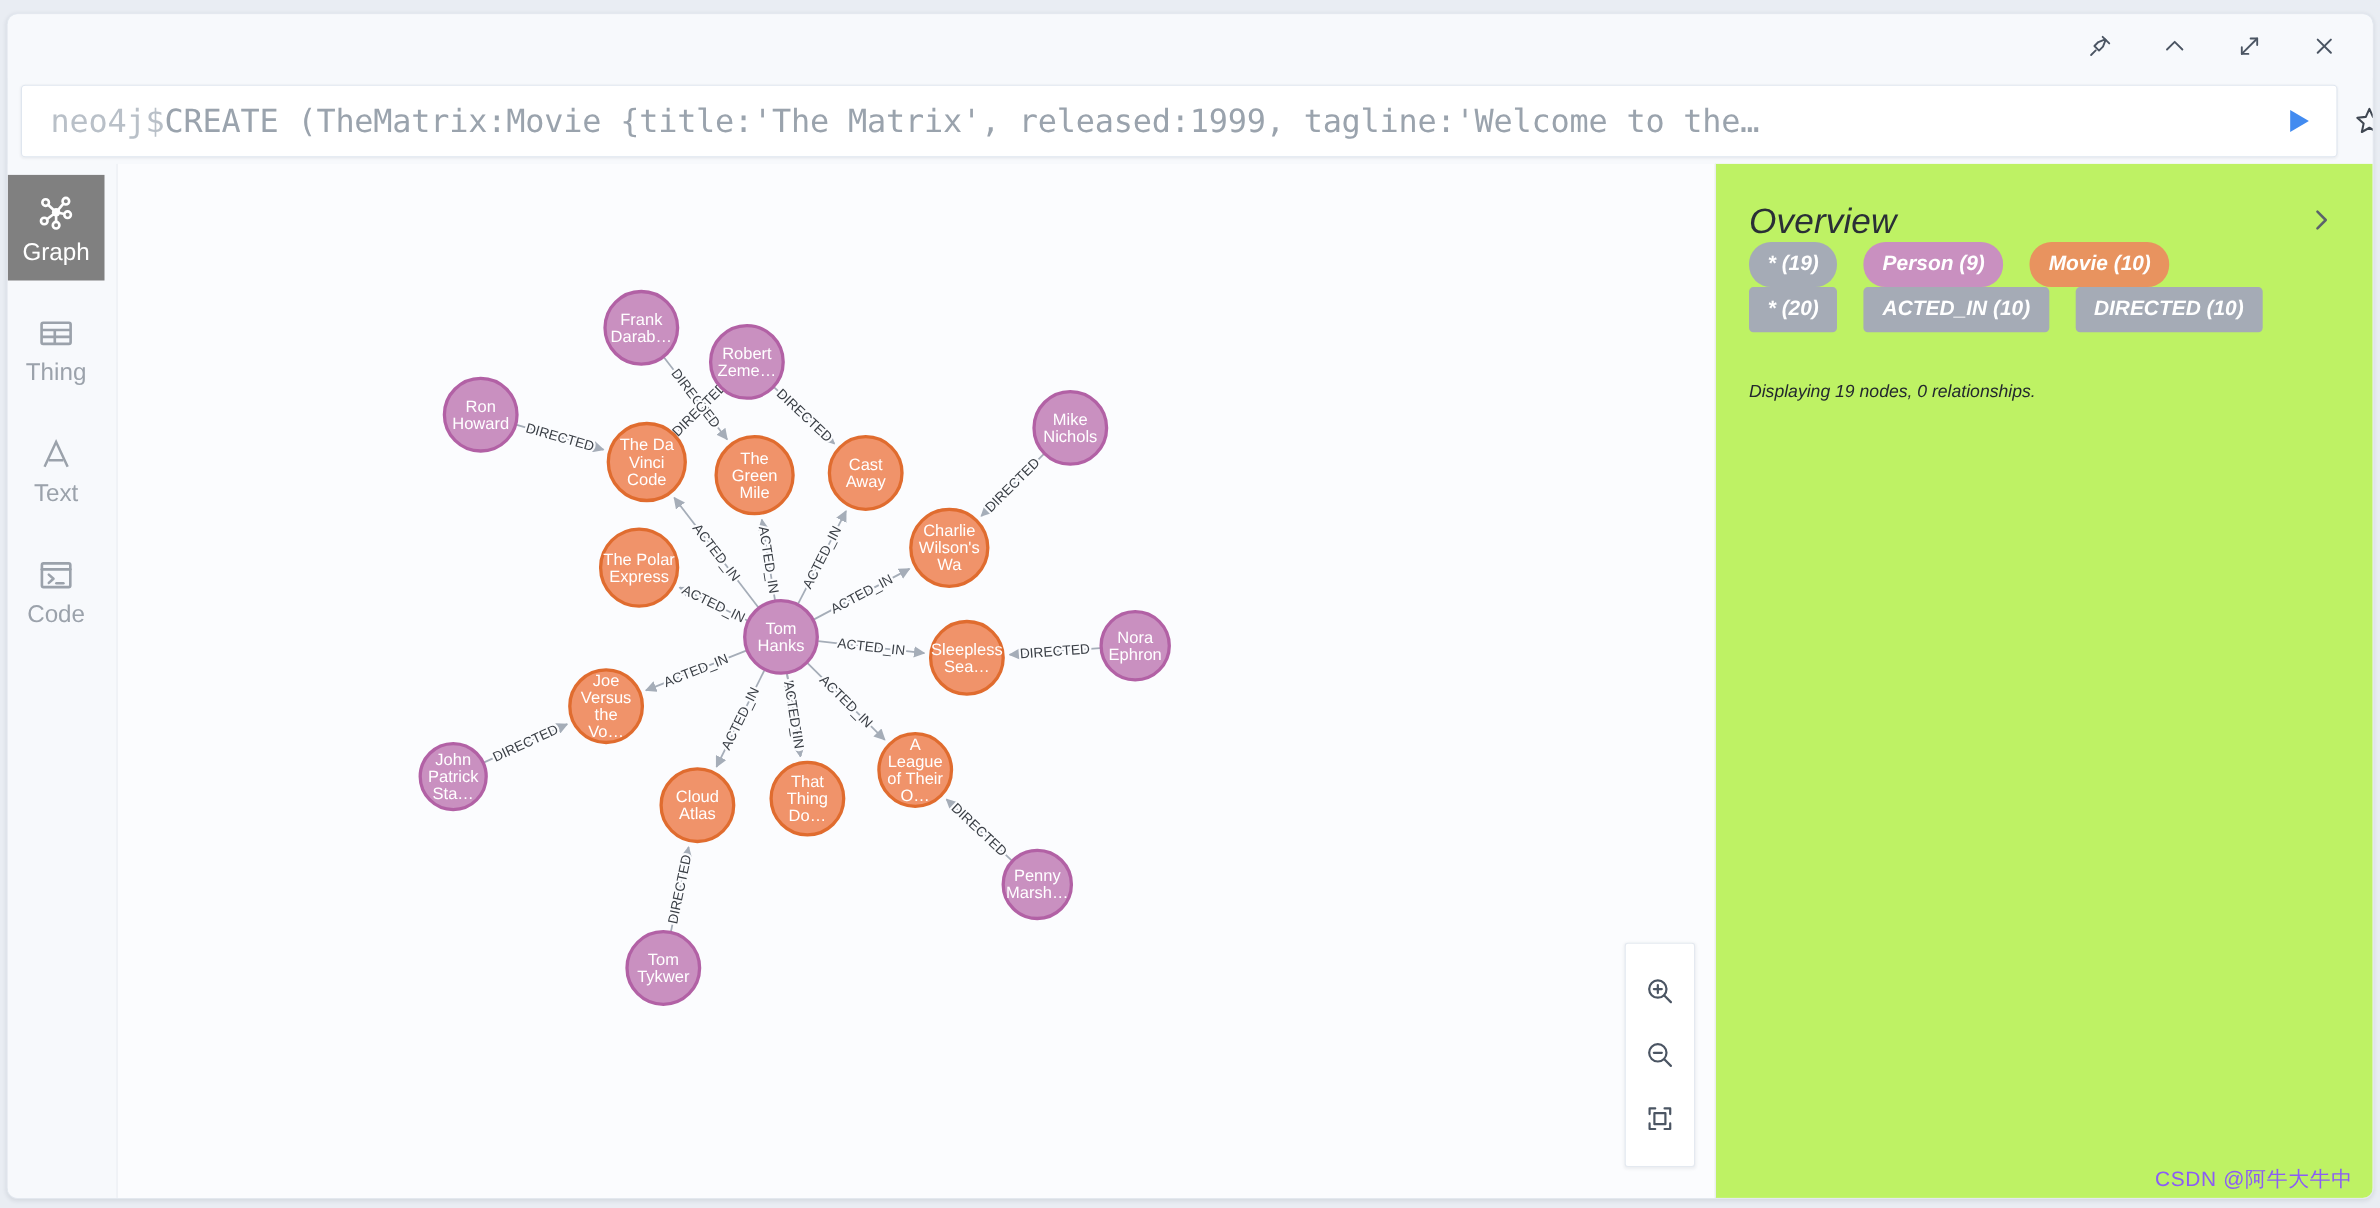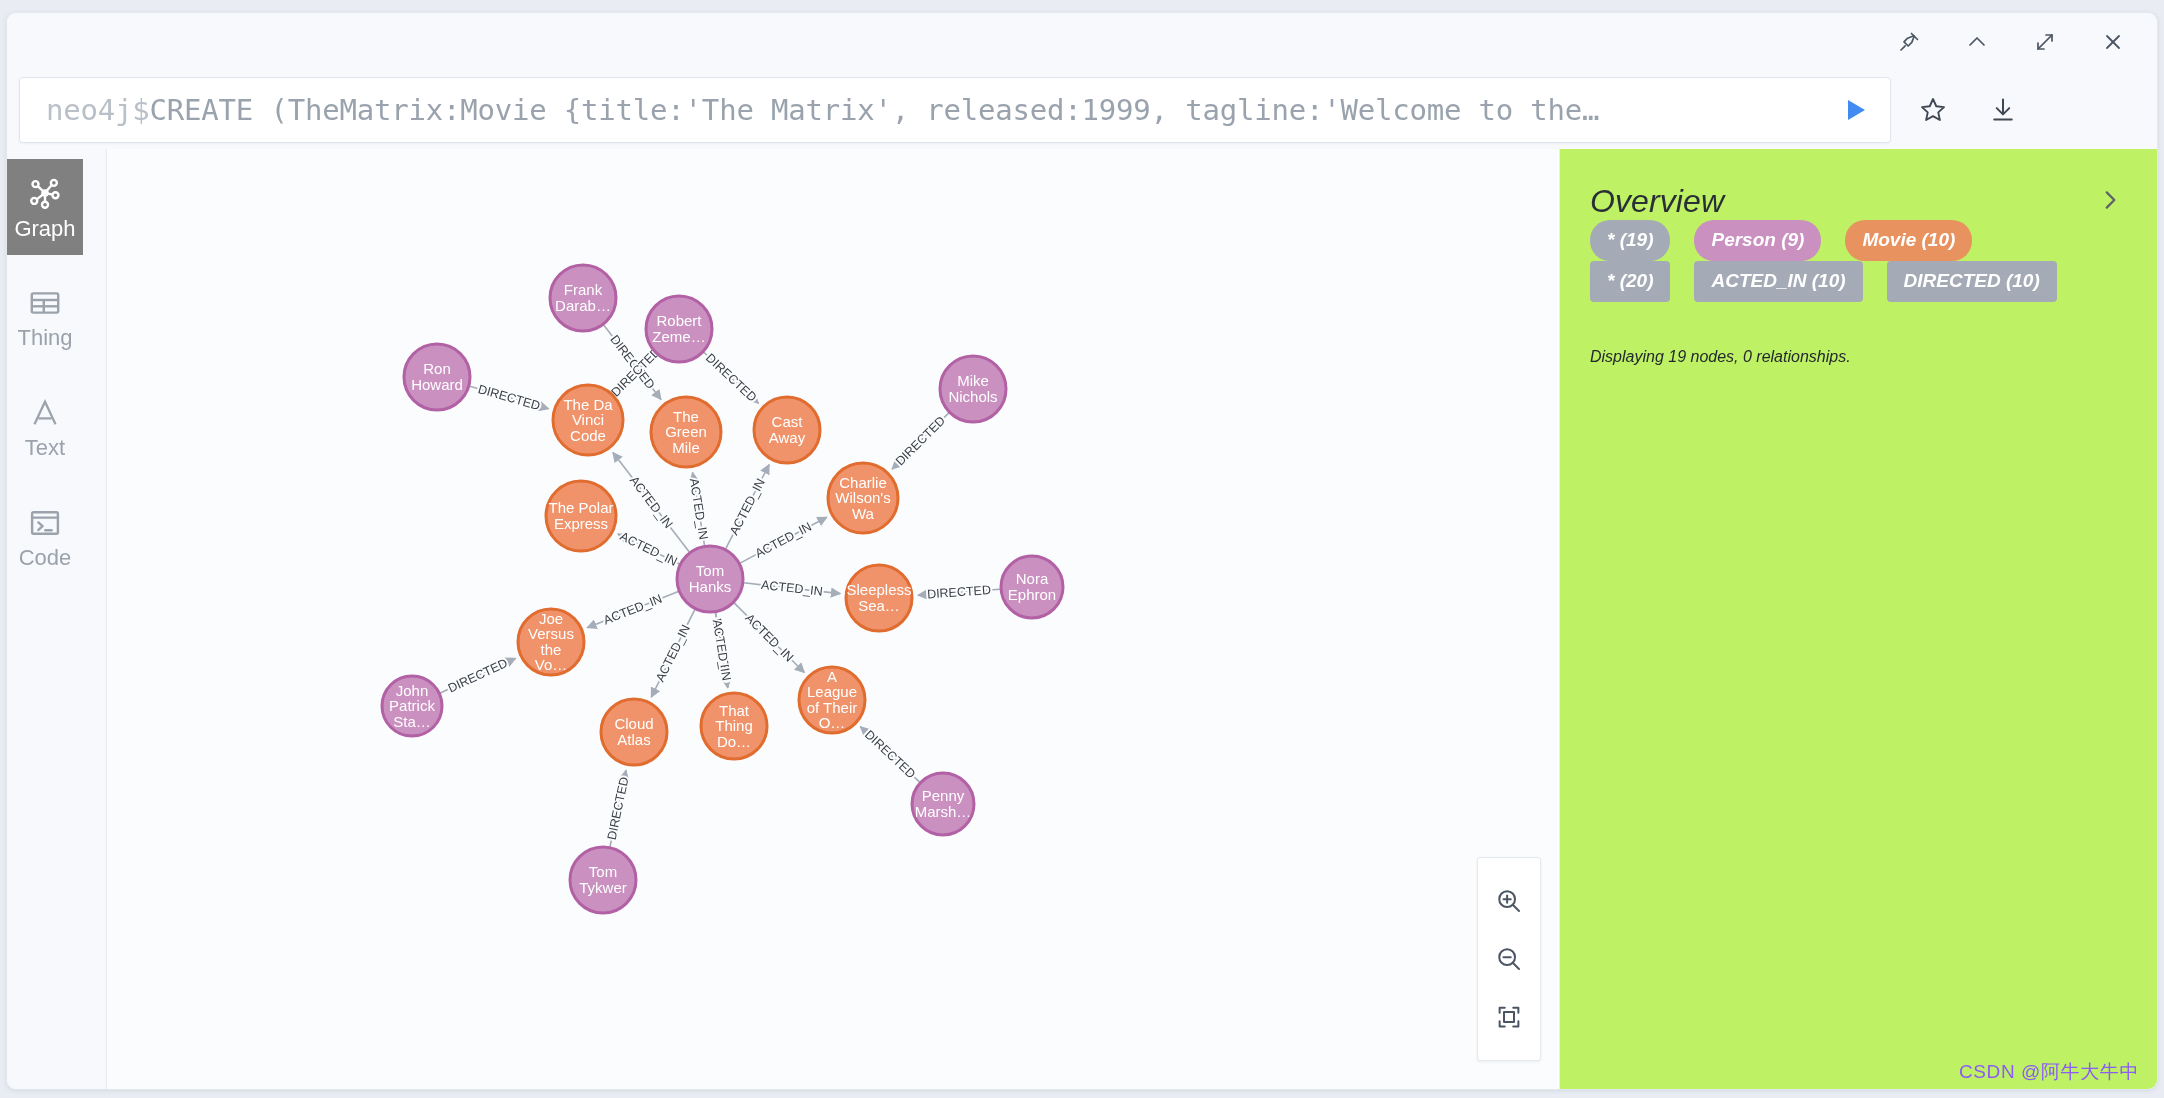--- a/index.html
+++ b/index.html
@@ -40,21 +40,21 @@
 
   
   #editor-row {
     position: absolute; left: 0; top: 58px;
     width: 100%; height: 78px;
     display: flex; align-items: center;
     padding: 0 24px 0 12px;
   }
   #editor-box {
     flex: 0 0 auto;
-    width: 1872px; height: 66px;
+    width: 2106px; height: 66px;
     background: #ffffff;
     border: 1px solid #dfe6ef;
     border-radius: 4px;
     display: flex; align-items: center;
     padding: 0 10px 0 26px;
     box-shadow: 0 1px 2px rgba(30,40,60,.05);
   }
   #editor-text {
     flex: 1 1 auto;
     font-family: "DejaVu Sans Mono", "Liberation Mono", monospace;
@@ -85,21 +85,21 @@
   }
 
   
   #view-rail {
     flex: 0 0 100px;
     background: #f7f9fc;
     border-right: 1px solid #e6eaf0;
     padding-top: 10px;
   }
   .rail-item {
-    width: 76px; height: 96px; margin: 0 0 14px 0;
+    width: 88px; height: 96px; margin: 0 0 14px 0;
     display: flex; flex-direction: column;
     align-items: center; justify-content: center;
     gap: 6px;
     color: #9ba2ab; cursor: pointer;
   }
   .rail-item .rail-label { font-size: 22px; line-height: 1; }
   .rail-item.active {
     background: #808080; color: #ffffff;
   }
   .rail-item svg { display:block; }

